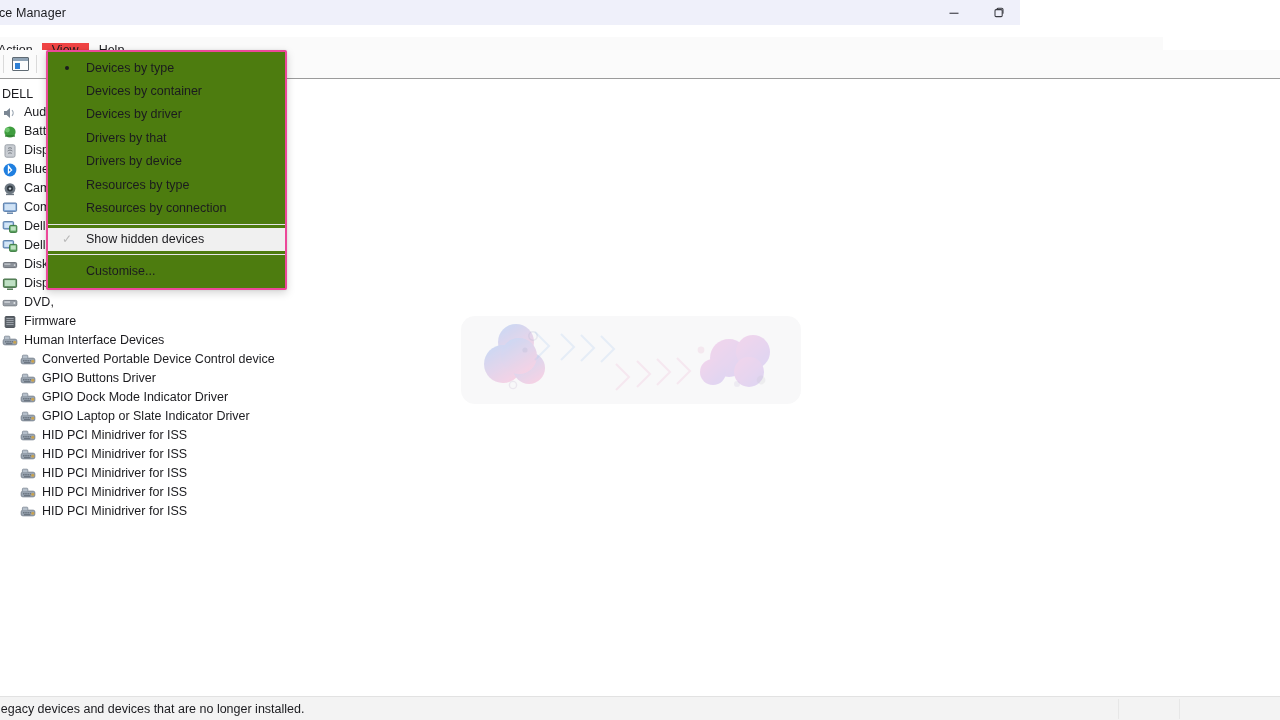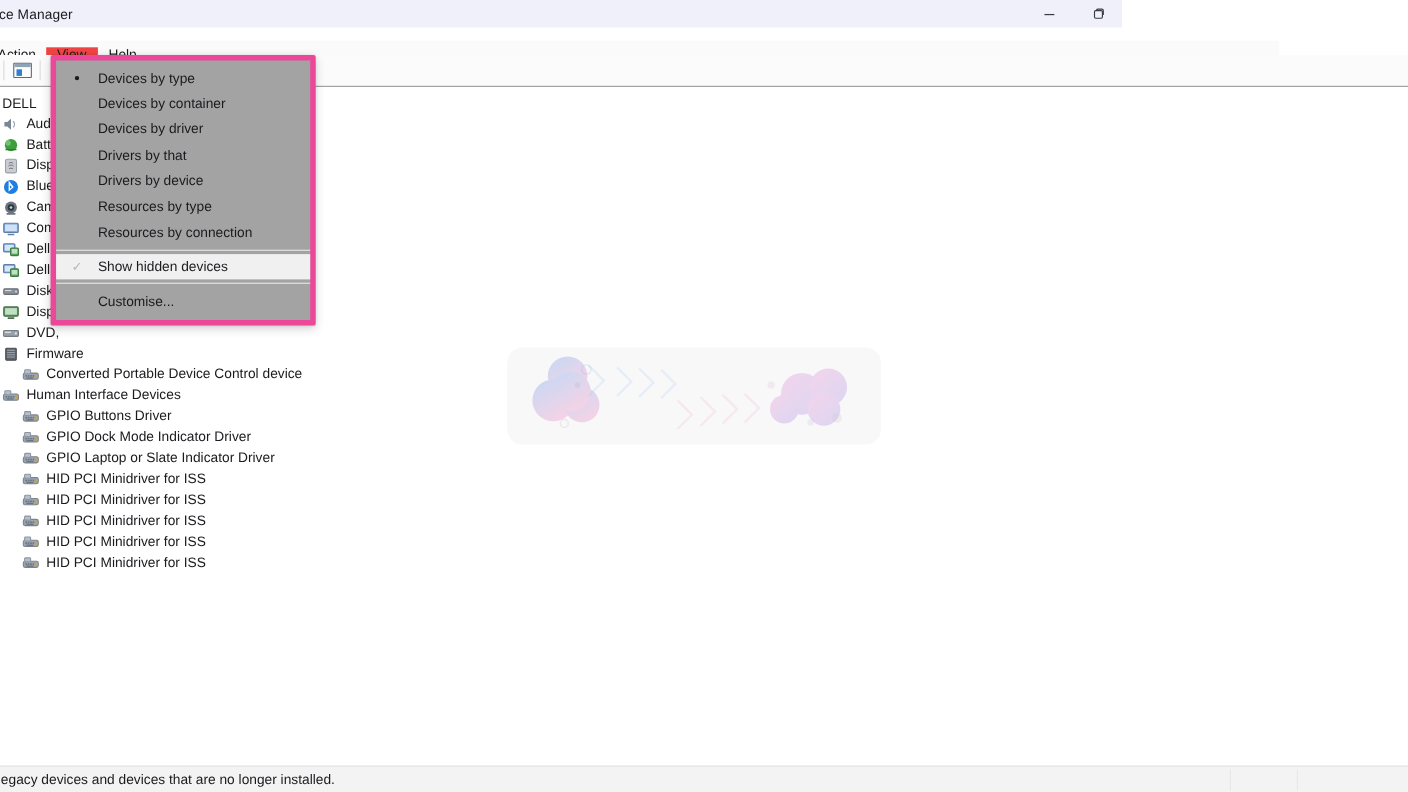--- a/index.html
+++ b/index.html
@@ -151,22 +151,22 @@
     position: absolute; right: 100px; top: 2px; height: 20px;
     display: flex; gap: 60px;
   }
   .status-sep { width: 1px; height: 20px; background: #e7e7e7; }
 
   
   .menu-popup {
     position: absolute;
     left: 46px; top: 50px;
     width: 241px;
-    background: #a3a3a3;
-    border: 5px solid #ec4899;
+    background: #4d7c0f;
+    border: 2px solid #ec4899;
     border-radius: 2px;
     box-shadow: 0 3px 9px rgba(0,0,0,.17), 0 0 2px rgba(0,0,0,.10);
     padding: 4px 0 5px 0;
     z-index: 40;
   }
   .mrow {
     height: 23.4px;
     display: flex; align-items: center;
     font-size: 12.5px;
     color: #1b1b1f;
@@ -399,53 +399,53 @@
               <g fill="#9aa0a8">
                 <rect x="4.4" y="4" width="7.2" height="1"></rect>
                 <rect x="4.4" y="6" width="7.2" height="1"></rect>
                 <rect x="4.4" y="8" width="7.2" height="1"></rect>
                 <rect x="4.4" y="10" width="7.2" height="1"></rect>
               </g>
             </svg>
           </span>
           <span class="lbl">Firmware</span>
         </div>
+        <div class="tree-row lvl1">
+          <span>
+            <svg class="ticon" viewBox="0 0 16 16" aria-hidden="true">
+              <rect x="1.2" y="6.2" width="13.6" height="5.6" rx="1.6" fill="#9ba6b2" stroke="#7a8490"></rect>
+              <rect x="2.4" y="3.2" width="5.4" height="3.6" rx=".8" fill="#b6c0cb" stroke="#8d97a3"></rect>
+              <g fill="#6c7682">
+                <rect x="3" y="8" width="1.6" height="1.5"></rect>
+                <rect x="5.2" y="8" width="1.6" height="1.5"></rect>
+                <rect x="7.4" y="8" width="1.6" height="1.5"></rect>
+                <rect x="9.6" y="8" width="1.6" height="1.5"></rect>
+                <rect x="4" y="10" width="6.4" height="1.3"></rect>
+              </g>
+              <circle cx="12.8" cy="9.2" r="1.5" fill="#c9a24e"></circle>
+            </svg>
+          </span>
+          <span class="lbl">Human Interface Devices</span>
+        </div>
         <div class="tree-row lvl2">
           <span>
             <svg class="ticon" viewBox="0 0 16 16" aria-hidden="true">
               <rect x="1.2" y="6.2" width="13.6" height="5.6" rx="1.6" fill="#9ba6b2" stroke="#7a8490"></rect>
               <rect x="2.4" y="3.2" width="5.4" height="3.6" rx=".8" fill="#b6c0cb" stroke="#8d97a3"></rect>
               <g fill="#6c7682">
                 <rect x="3" y="8" width="1.6" height="1.5"></rect>
                 <rect x="5.2" y="8" width="1.6" height="1.5"></rect>
                 <rect x="7.4" y="8" width="1.6" height="1.5"></rect>
                 <rect x="9.6" y="8" width="1.6" height="1.5"></rect>
                 <rect x="4" y="10" width="6.4" height="1.3"></rect>
               </g>
               <circle cx="12.8" cy="9.2" r="1.5" fill="#c9a24e"></circle>
             </svg>
           </span>
           <span class="lbl">Converted Portable Device Control device</span>
-        </div>
-        <div class="tree-row lvl1">
-          <span>
-            <svg class="ticon" viewBox="0 0 16 16" aria-hidden="true">
-              <rect x="1.2" y="6.2" width="13.6" height="5.6" rx="1.6" fill="#9ba6b2" stroke="#7a8490"></rect>
-              <rect x="2.4" y="3.2" width="5.4" height="3.6" rx=".8" fill="#b6c0cb" stroke="#8d97a3"></rect>
-              <g fill="#6c7682">
-                <rect x="3" y="8" width="1.6" height="1.5"></rect>
-                <rect x="5.2" y="8" width="1.6" height="1.5"></rect>
-                <rect x="7.4" y="8" width="1.6" height="1.5"></rect>
-                <rect x="9.6" y="8" width="1.6" height="1.5"></rect>
-                <rect x="4" y="10" width="6.4" height="1.3"></rect>
-              </g>
-              <circle cx="12.8" cy="9.2" r="1.5" fill="#c9a24e"></circle>
-            </svg>
-          </span>
-          <span class="lbl">Human Interface Devices</span>
         </div>
         <div class="tree-row lvl2">
           <span>
             <svg class="ticon" viewBox="0 0 16 16" aria-hidden="true">
               <rect x="1.2" y="6.2" width="13.6" height="5.6" rx="1.6" fill="#9ba6b2" stroke="#7a8490"></rect>
               <rect x="2.4" y="3.2" width="5.4" height="3.6" rx=".8" fill="#b6c0cb" stroke="#8d97a3"></rect>
               <g fill="#6c7682">
                 <rect x="3" y="8" width="1.6" height="1.5"></rect>
                 <rect x="5.2" y="8" width="1.6" height="1.5"></rect>
                 <rect x="7.4" y="8" width="1.6" height="1.5"></rect>

